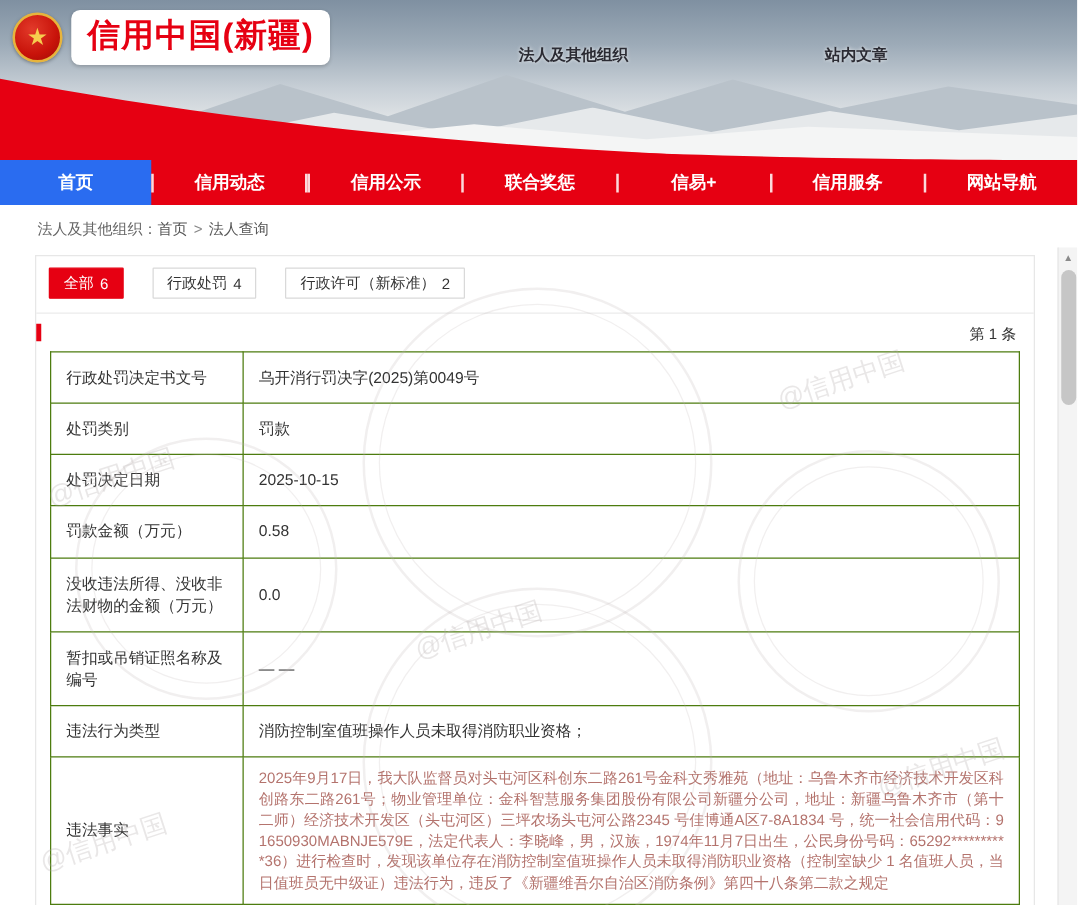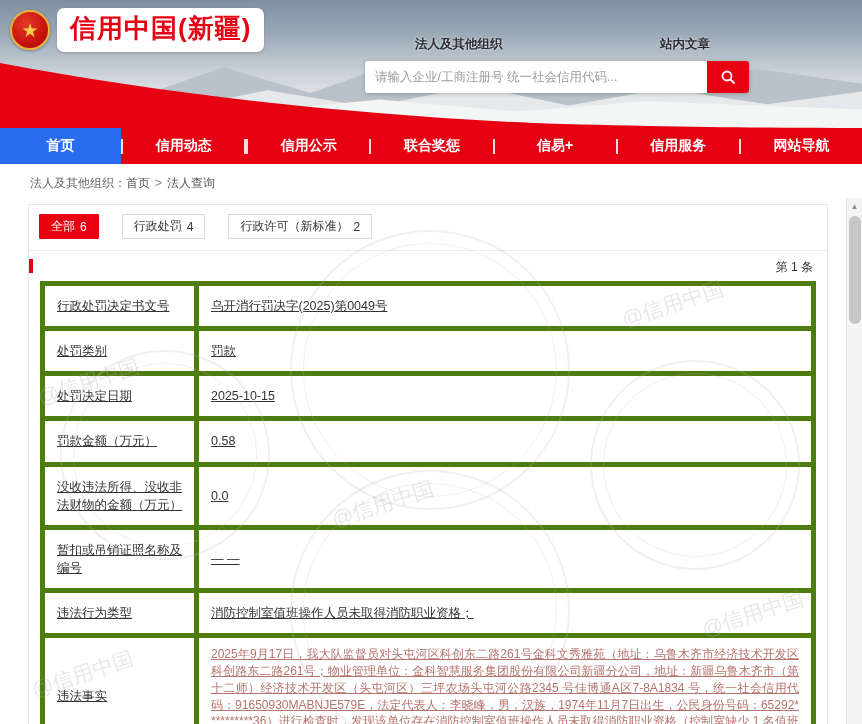--- a/index.html
+++ b/index.html
@@ -58,22 +58,22 @@
   .tabs { display:flex; gap:23px; padding:9px 10px 11px; border-bottom:1px solid #ececec; }
   .tab { display:inline-flex; align-items:center; gap:5px; font-size:12px; color:#333;
     border:1px solid #d9d9d9; background:#fff; padding:3px 11px; cursor:pointer; border-radius:1px; }
   .tab.active { background:#e60012; border-color:#e60012; color:#fff; }
 
   .record-head { position:relative; height:30px; }
   .accent { position:absolute; left:0; top:8px; width:4px; height:14px; background:#e60012; }
   .record-index { position:absolute; right:14px; top:8px; font-size:12px; color:#333; }
 
   .detail { border-collapse:collapse; width:calc(100% - 22px); margin:0 11px 12px; table-layout:fixed; }
-  .detail td { border:5px solid #4d7c0f; font-size:12.5px; color:#333; padding:11px 12px;
-    vertical-align:middle; line-height:1.45; word-break:break-all;text-decoration:underline; }
+  .detail td { border:1px solid #4d7c0f; font-size:12.5px; color:#333; padding:11px 12px;
+    vertical-align:middle; line-height:1.45; word-break:break-all; }
   .detail .lbl { width:154px; }
   .detail .val.long { color:#b4736d; font-size:12px; line-height:1.4; padding:8px 12px; text-align:justify; }
 
   
   .scrollbar { position:absolute; top:198px; right:0; bottom:0; width:16px;
     background:#f4f4f4; border-left:1px solid #e6e6e6; z-index:6; }
   .scroll-up { height:16px; display:flex; align-items:center; justify-content:center;
     color:#8a8a8a; font-size:8px; cursor:pointer; }
   .scroll-thumb { position:absolute; top:18px; left:2px; width:12px; height:108px;
     background:#c6c6c6; border-radius:6px; cursor:grab; }
@@ -100,29 +100,20 @@
       <path d="M0,62 C160,92 330,112 530,122 C580,125 610,127 620,128 L0,128 Z" fill="#e60012"></path>
     </svg>
     <div class="brand">
       <div class="emblem">★</div>
       <div class="brand-plate">
         <span class="brand-title">信用中国(新疆)</span>
       </div>
     </div>
     <span class="top-link l1">法人及其他组织</span>
     <span class="top-link l2">站内文章</span>
-    <div class="search">
-      <input placeholder="请输入企业/工商注册号 统一社会信用代码..." style="">
-      <button class="search-btn">
-        <svg width="16" height="16" viewBox="0 0 16 16" fill="none">
-          <circle cx="7" cy="7" r="4.5" stroke="#ffffff" stroke-width="1.8"></circle>
-          <line x1="10.5" y1="10.5" x2="14" y2="14" stroke="#ffffff" stroke-width="1.8" stroke-linecap="round"></line>
-        </svg>
-      </button>
-    </div>
   </div>
 
   <nav class="nav">
     <a class="nav-item active">首页</a>
     <span class="nav-sep"></span>
     <a class="nav-item">信用动态</a>
     <span class="nav-sep"></span>
     <span class="nav-sep"></span>
     <a class="nav-item">信用公示</a>
     <span class="nav-sep"></span>

